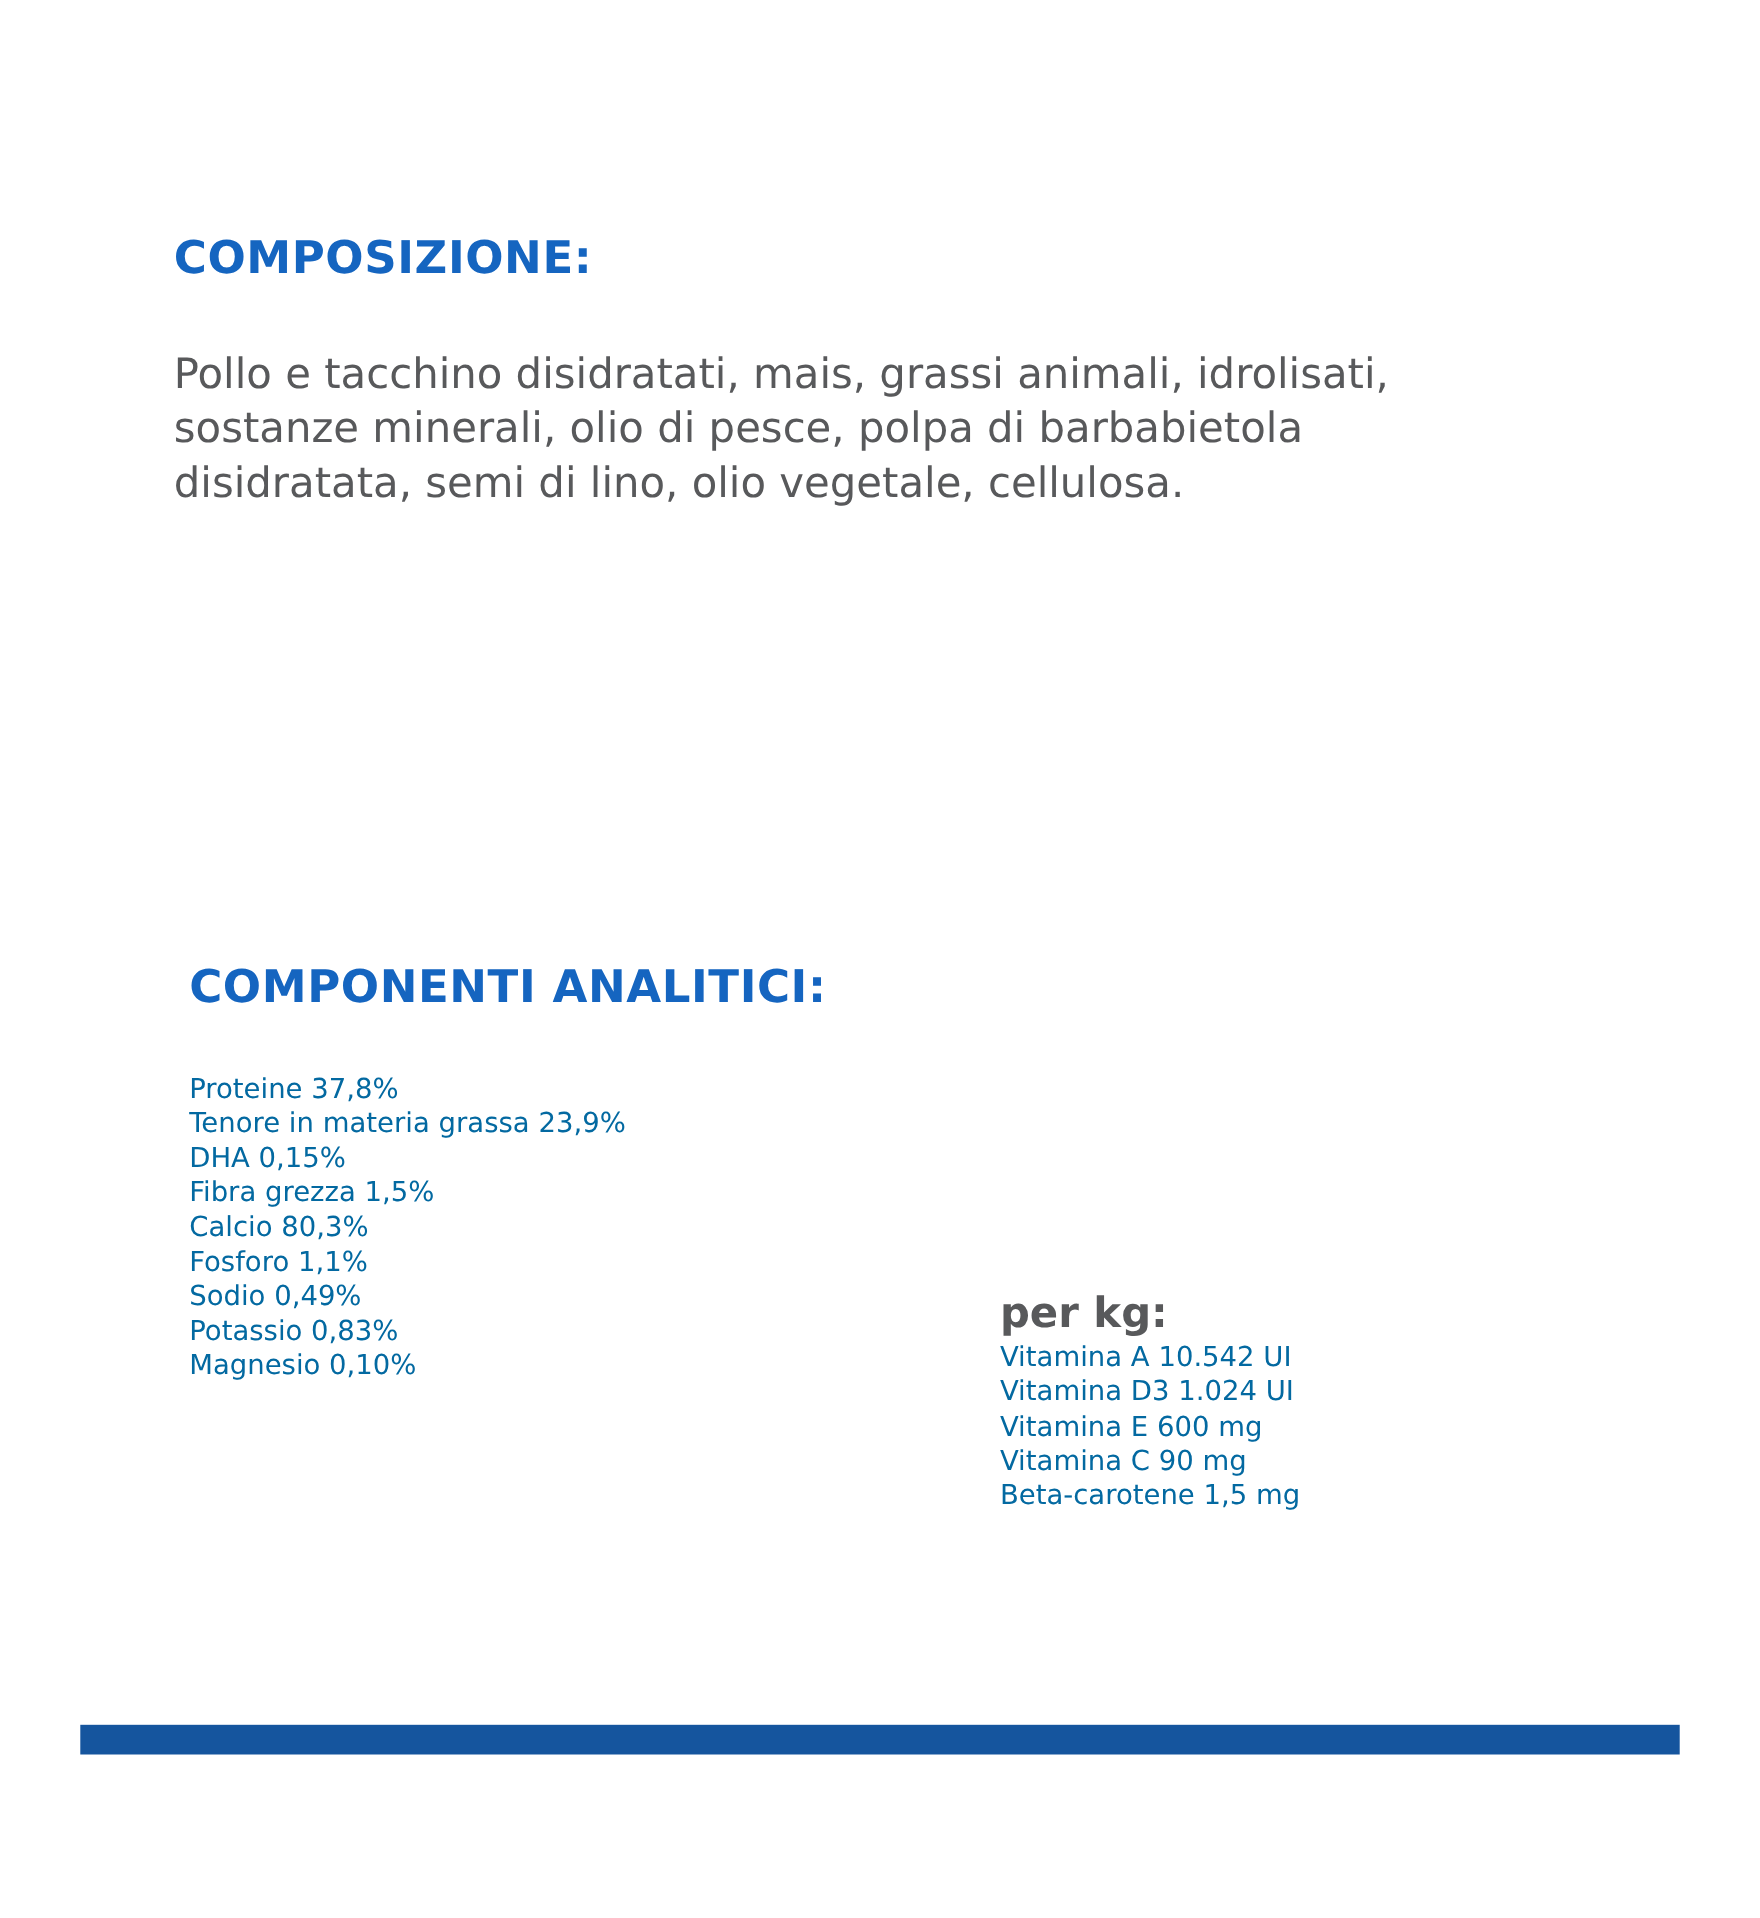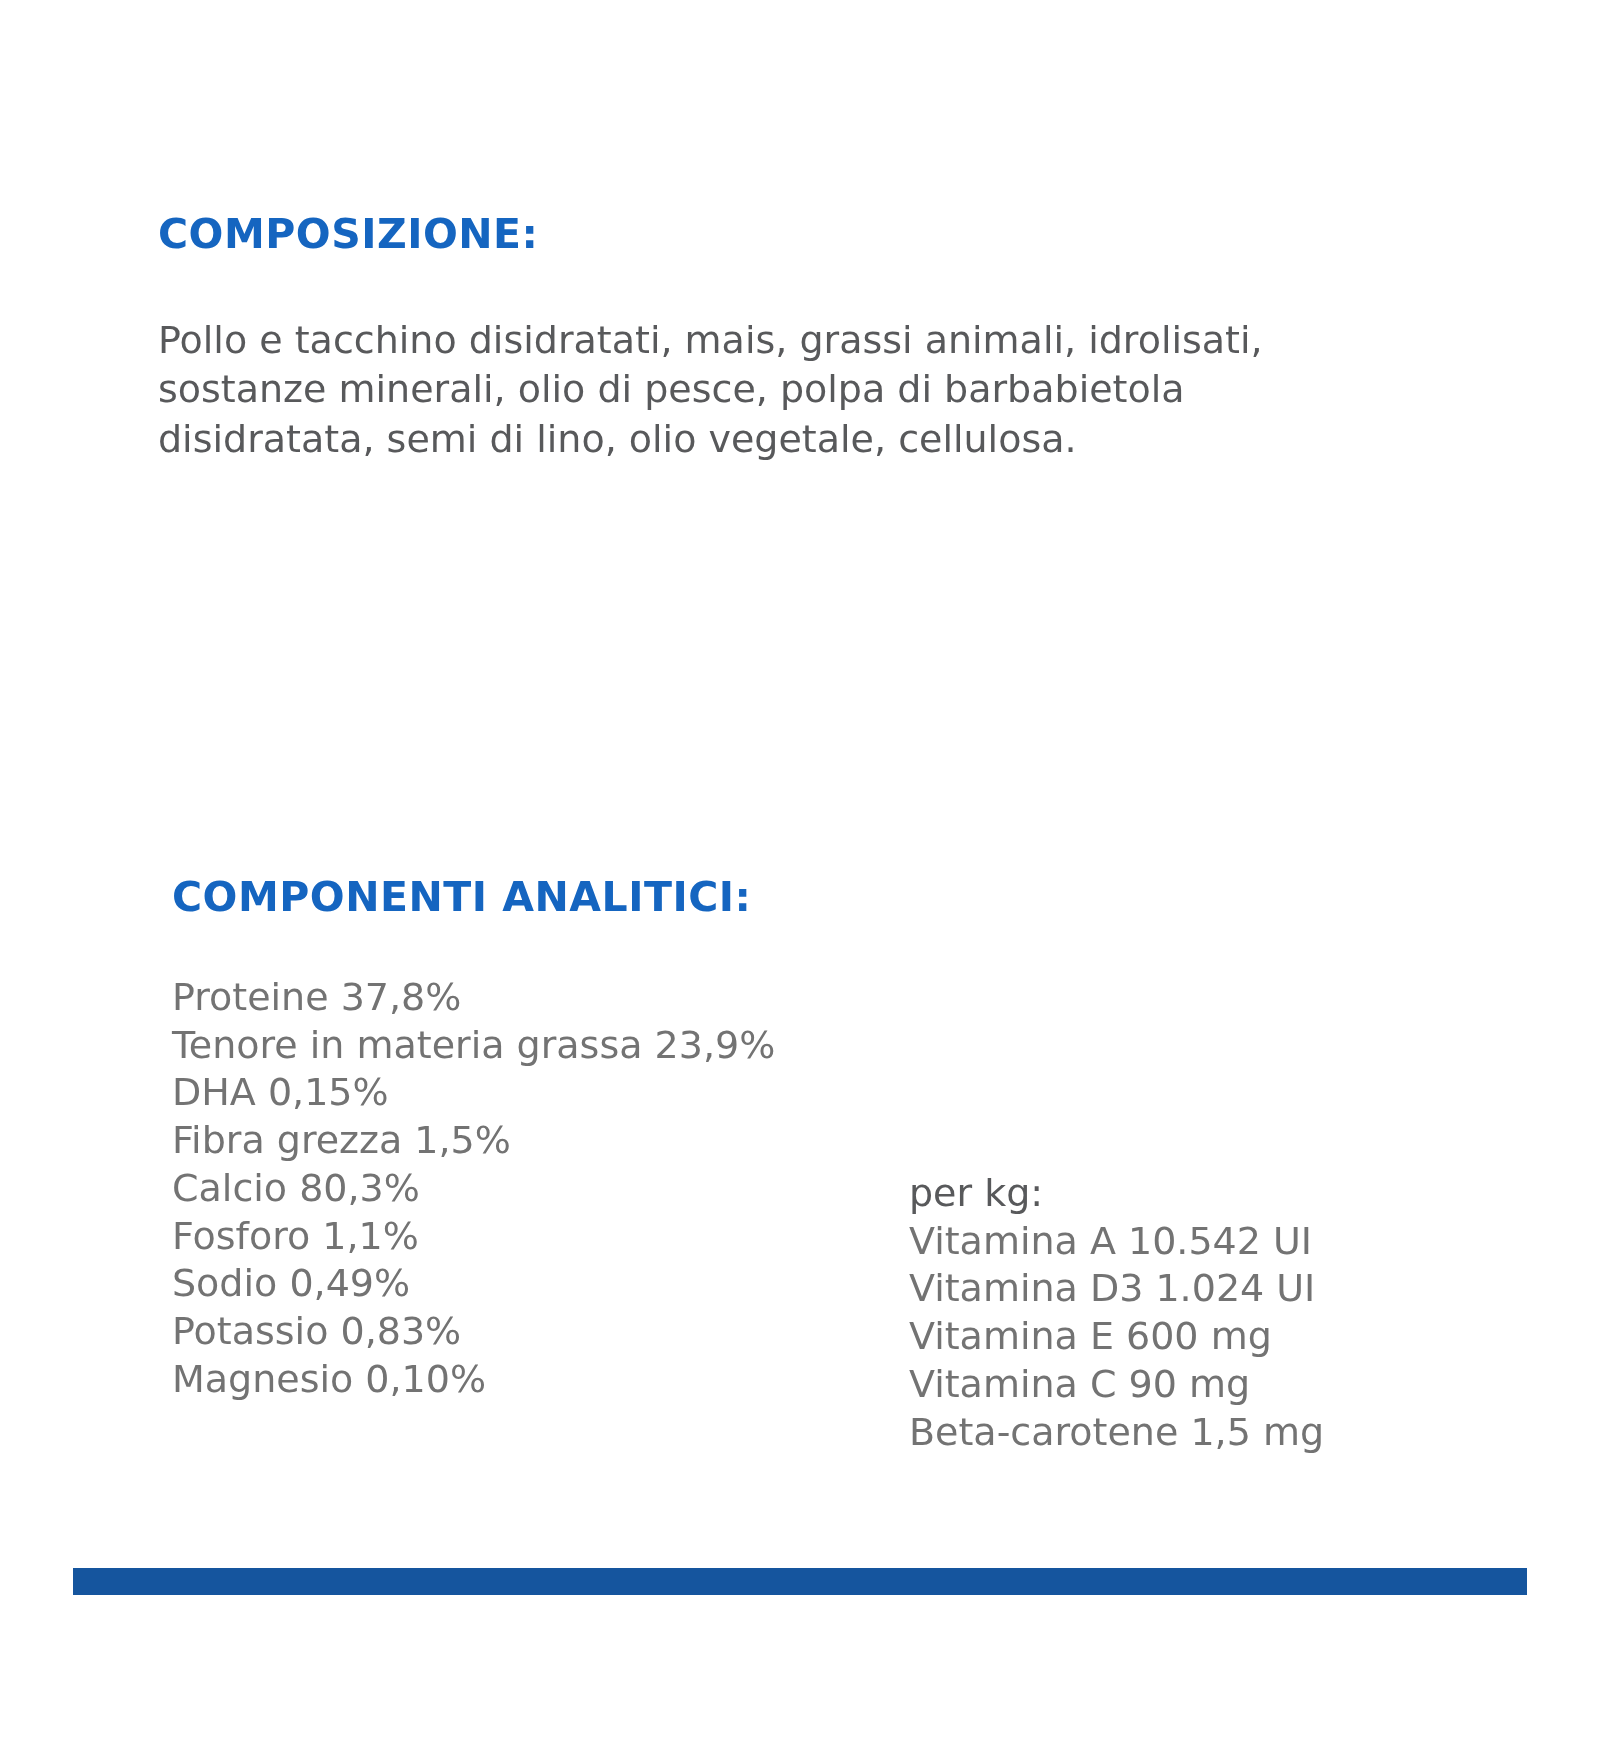--- a/index.html
+++ b/index.html
@@ -55,41 +55,41 @@
     margin-top: 54px;
     position: relative;
     width: 1320px;
   }
   .analytics-list {
     margin: 0;
     padding: 0;
     list-style: none;
   }
   .analytics-list li {
-    color: #737373;
-    font-size: 38px;
+    color: #0369a1;
+    font-size: 25px;
     line-height: 1.255;
     white-space: nowrap;
   }
   #col-left {
     position: absolute;
     left: 0;
     top: 0;
     width: 700px;
   }
   #col-right {
     position: absolute;
     left: 737px;
     top: 196px;
     width: 560px;
   }
   #per-kg-label {
     color: #58595b;
     font-size: 38px;
-    font-weight: normal;
+    font-weight: bold;
     line-height: 1.255;
     white-space: nowrap;
   }
   
   #bottom-rule {
     position: absolute;
     left: 73px;
     top: 1568px;
     width: 1454px;
     height: 27px;

